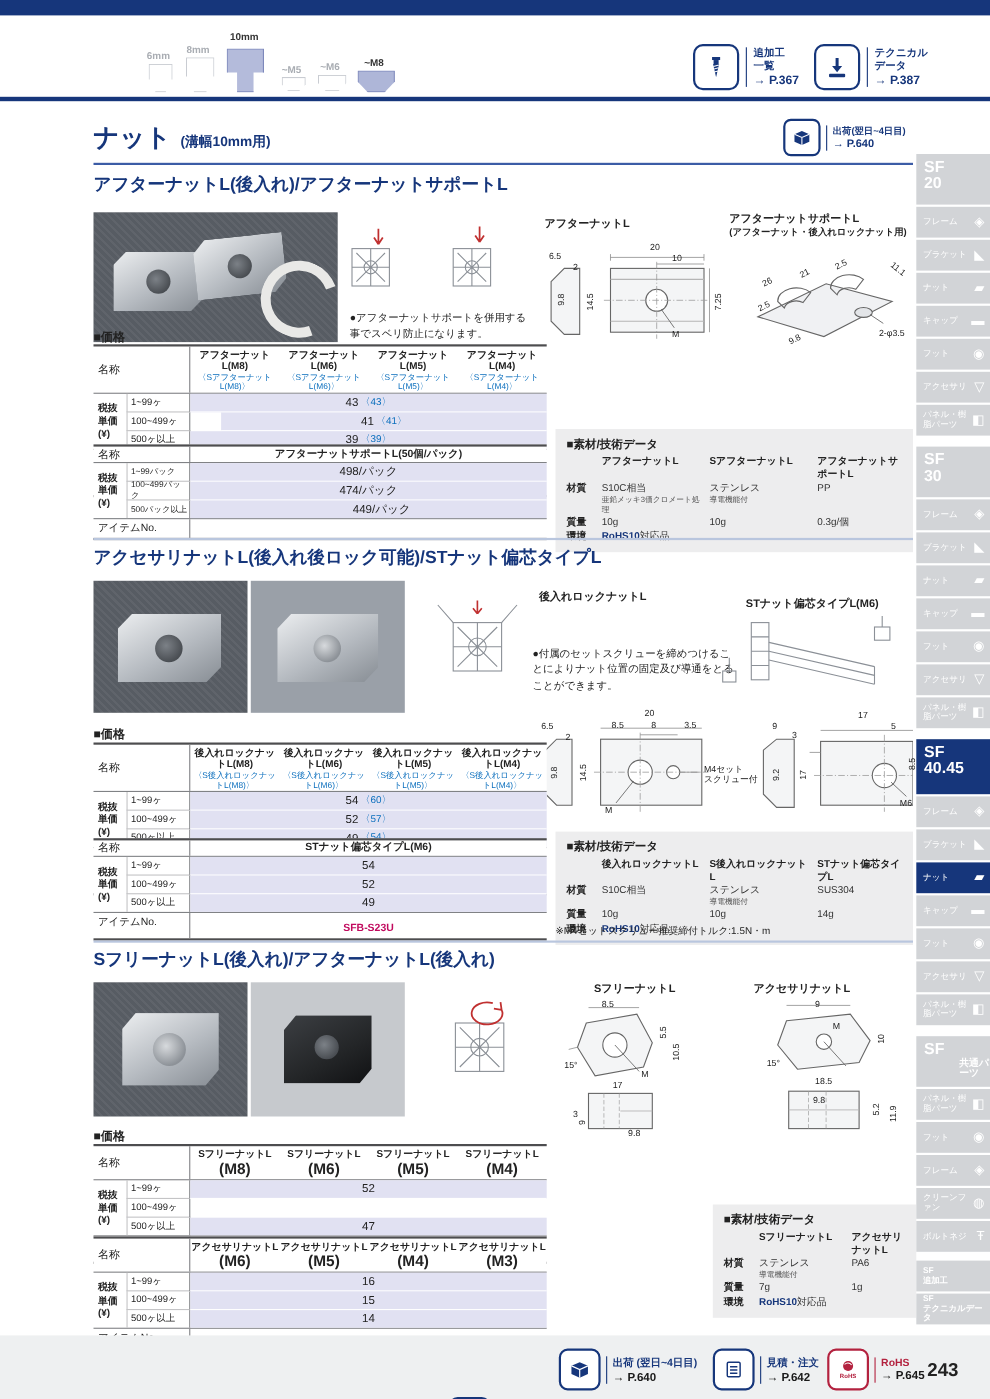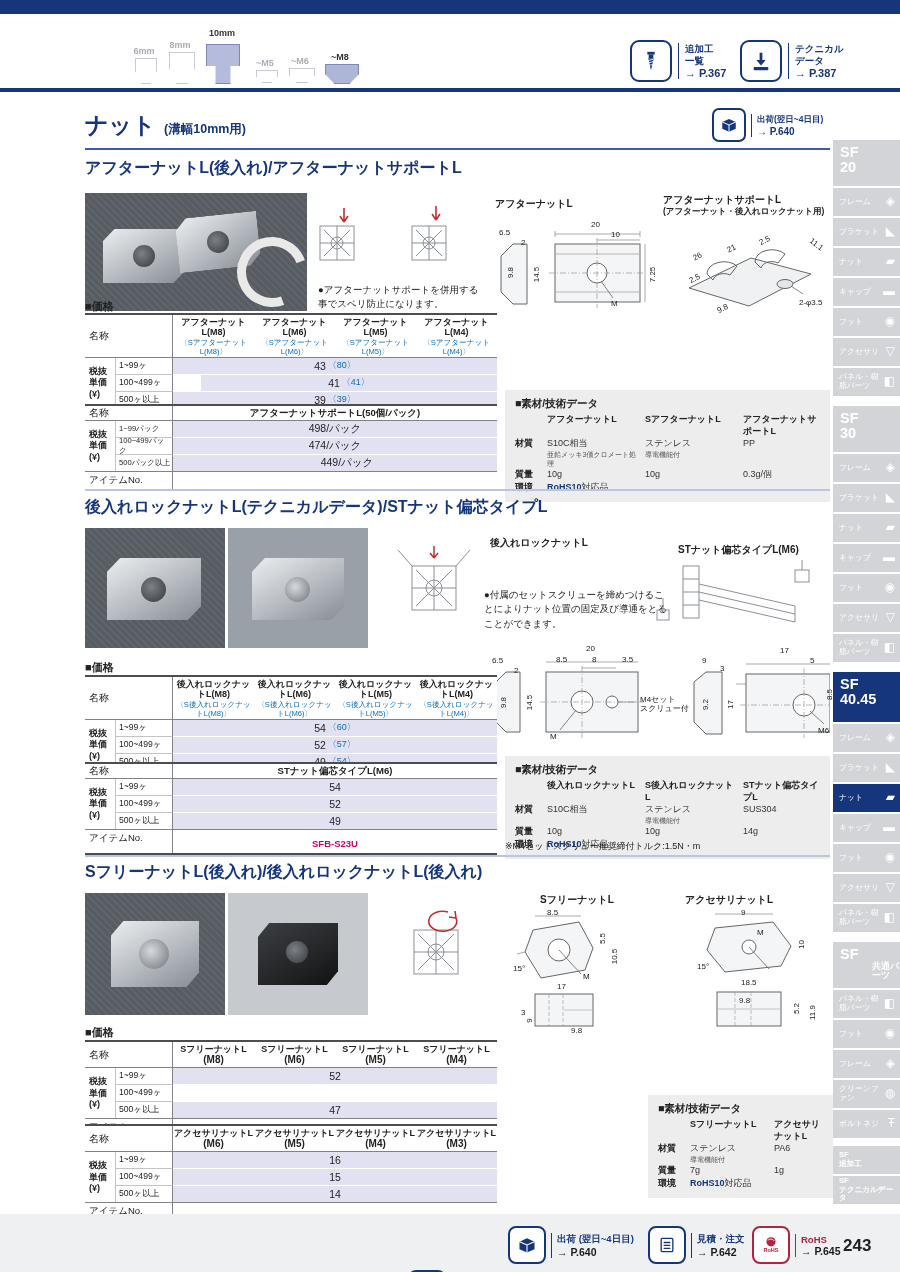--- a/index.html
+++ b/index.html
@@ -46,21 +46,21 @@
   .nuthole.lite{background:radial-gradient(circle at 40% 40%,#d7dadd,#8d9298 70%);}
   .clip-c{position:absolute;width:52px;height:52px;border:9px solid #e9e9e7;border-radius:50%;border-right-color:transparent;transform:rotate(25deg);}
   
   .ptable{background:#fff;border-top:2px solid #4d4d4f;border-bottom:2px solid #4d4d4f;color:#222;}
   .pt-head{display:grid;grid-template-columns:88px repeat(4,81px);border-bottom:1px solid #808285;}
   .pt-head.single{grid-template-columns:88px 324px;}
   .pt-head .nm{display:flex;align-items:center;padding-left:4px;font-size:10px;border-right:1px solid #808285;}
   .pt-col{text-align:center;padding:2px 0 1px;}
   .pt-col .t{font-weight:bold;font-size:9px;line-height:1.15;}
   .pt-col .s{color:#0a6ebd;font-size:7.6px;line-height:1.2;}
-  .pt-col .s.bk{color:#222;font-weight:bold;font-size:10px;}
+  .pt-col .s.bk{color:#222;font-weight:bold;font-size:14px;}
   .pt-body{display:grid;grid-template-columns:30px 58px 324px;}
   .pt-unit{grid-row:1/4;font-size:9px;font-weight:bold;display:flex;flex-direction:column;justify-content:center;padding-left:4px;line-height:1.25;}
   .pt-qty{border-right:1px solid #808285;border-bottom:1px solid #c4c4c6;font-size:8.6px;display:flex;align-items:center;padding-left:3px;height:16px;border-left:1px solid #c4c4c6;}
   .pt-qty.last{border-bottom:none;}
   .pt-val{background:#e1e1f2;border-bottom:1px solid #fff;font-size:10.5px;display:flex;align-items:center;justify-content:center;height:16px;}
   .pt-val .sub{color:#0a6ebd;font-size:9px;margin-left:2px;}
   .pt-val.last{border-bottom:none;}
   .pt-item{display:grid;grid-template-columns:88px repeat(4,81px);border-top:1px solid #808285;}
   .pt-item.single{grid-template-columns:88px 324px;}
   .pt-item .lbl{font-size:9.5px;font-weight:normal;padding:2px 0 2px 4px;border-right:1px solid #808285;}
@@ -271,21 +271,21 @@
           <div class="s">〈SアフターナットL(M4)〉</div>
         </div>
     </div>
     <div class="pt-body">
       <div class="pt-unit" style="white-space:pre-line;">税抜
 単価
 (¥)</div>
       <div class="pt-qty" style="grid-column:2;grid-row:1;">1~99ヶ</div>
       <div class="pt-val" style="grid-column:3;grid-row:1;">
           <span>43</span>
-          <span class="sub">〈80〉</span>
+          <span class="sub">〈43〉</span>
         </div>
       <div class="pt-qty" style="grid-column:2;grid-row:2;">100~499ヶ</div>
       <div class="pt-val" style="grid-column:3;grid-row:2;margin-left:28px;">
           <span>41</span>
           <span class="sub">〈41〉</span>
         </div>
       <div class="pt-qty last" style="grid-column:2;grid-row:3;">500ヶ以上</div>
       <div class="pt-val last" style="grid-column:3;grid-row:3;">
           <span>39</span>
           <span class="sub">〈39〉</span>
@@ -338,21 +338,21 @@
       <div>10g</div>
         <div>10g</div>
         <div>0.3g/個</div>
       <div class="rl">環境</div>
       <div style="grid-column:2/5;"><span class="rohs">RoHS10</span><span>対応品</span></div>
     </div>
   </div>
 
   <div class="abs sec-divider" style="left:85px;top:489px;width:745px;"></div>
 
-  <div class="abs sec-title" style="left:85px;top:497px;">後入れロックナットL(テクニカルデータ)/STナット偏芯タイプL</div>
+  <div class="abs sec-title" style="left:85px;top:497px;">アクセサリナットL(後入れ後ロック可能)/STナット偏芯タイプL</div>
 
   <div class="abs photo" style="left:85px;top:528px;width:140px;height:120px;">
     <div class="nutblock" style="left:22px;top:30px;width:94px;height:62px;">
         <div class="nuthole" style="left:34px;top:19px;width:25px;height:25px;"></div>
       </div>
   </div>
   <div class="abs photo mid" style="left:228px;top:528px;width:140px;height:120px;">
     <div class="nutblock" style="left:24px;top:30px;width:92px;height:62px;">
         <div class="nuthole lite" style="left:33px;top:19px;width:25px;height:25px;"></div>
       </div>
@@ -510,21 +510,21 @@
         <div>10g</div>
         <div>14g</div>
       <div class="rl">環境</div>
       <div style="grid-column:2/5;"><span class="rohs">RoHS10</span><span>対応品</span></div>
     </div>
   </div>
   <div class="abs mat-note" style="left:505px;top:840px;">※M4セットスクリュー推奨締付トルク:1.5N・m</div>
 
   <div class="abs sec-divider" style="left:85px;top:855px;width:745px;"></div>
 
-  <div class="abs sec-title" style="left:85px;top:862px;">SフリーナットL(後入れ)/後入れロックナットL(後入れ)</div>
+  <div class="abs sec-title" style="left:85px;top:862px;">SフリーナットL(後入れ)/アフターナットL(後入れ)</div>
 
   <div class="abs photo" style="left:85px;top:893px;width:140px;height:122px;">
     <div class="nutblock" style="left:26px;top:28px;width:88px;height:66px;">
         <div class="nuthole lite" style="left:28px;top:18px;width:30px;height:30px;"></div>
       </div>
   </div>
   <div class="abs photo light" style="left:228px;top:893px;width:140px;height:122px;">
     <div class="nutblock dark" style="left:30px;top:30px;width:80px;height:62px;">
         <div class="nuthole" style="left:28px;top:18px;width:22px;height:22px;"></div>
       </div>

